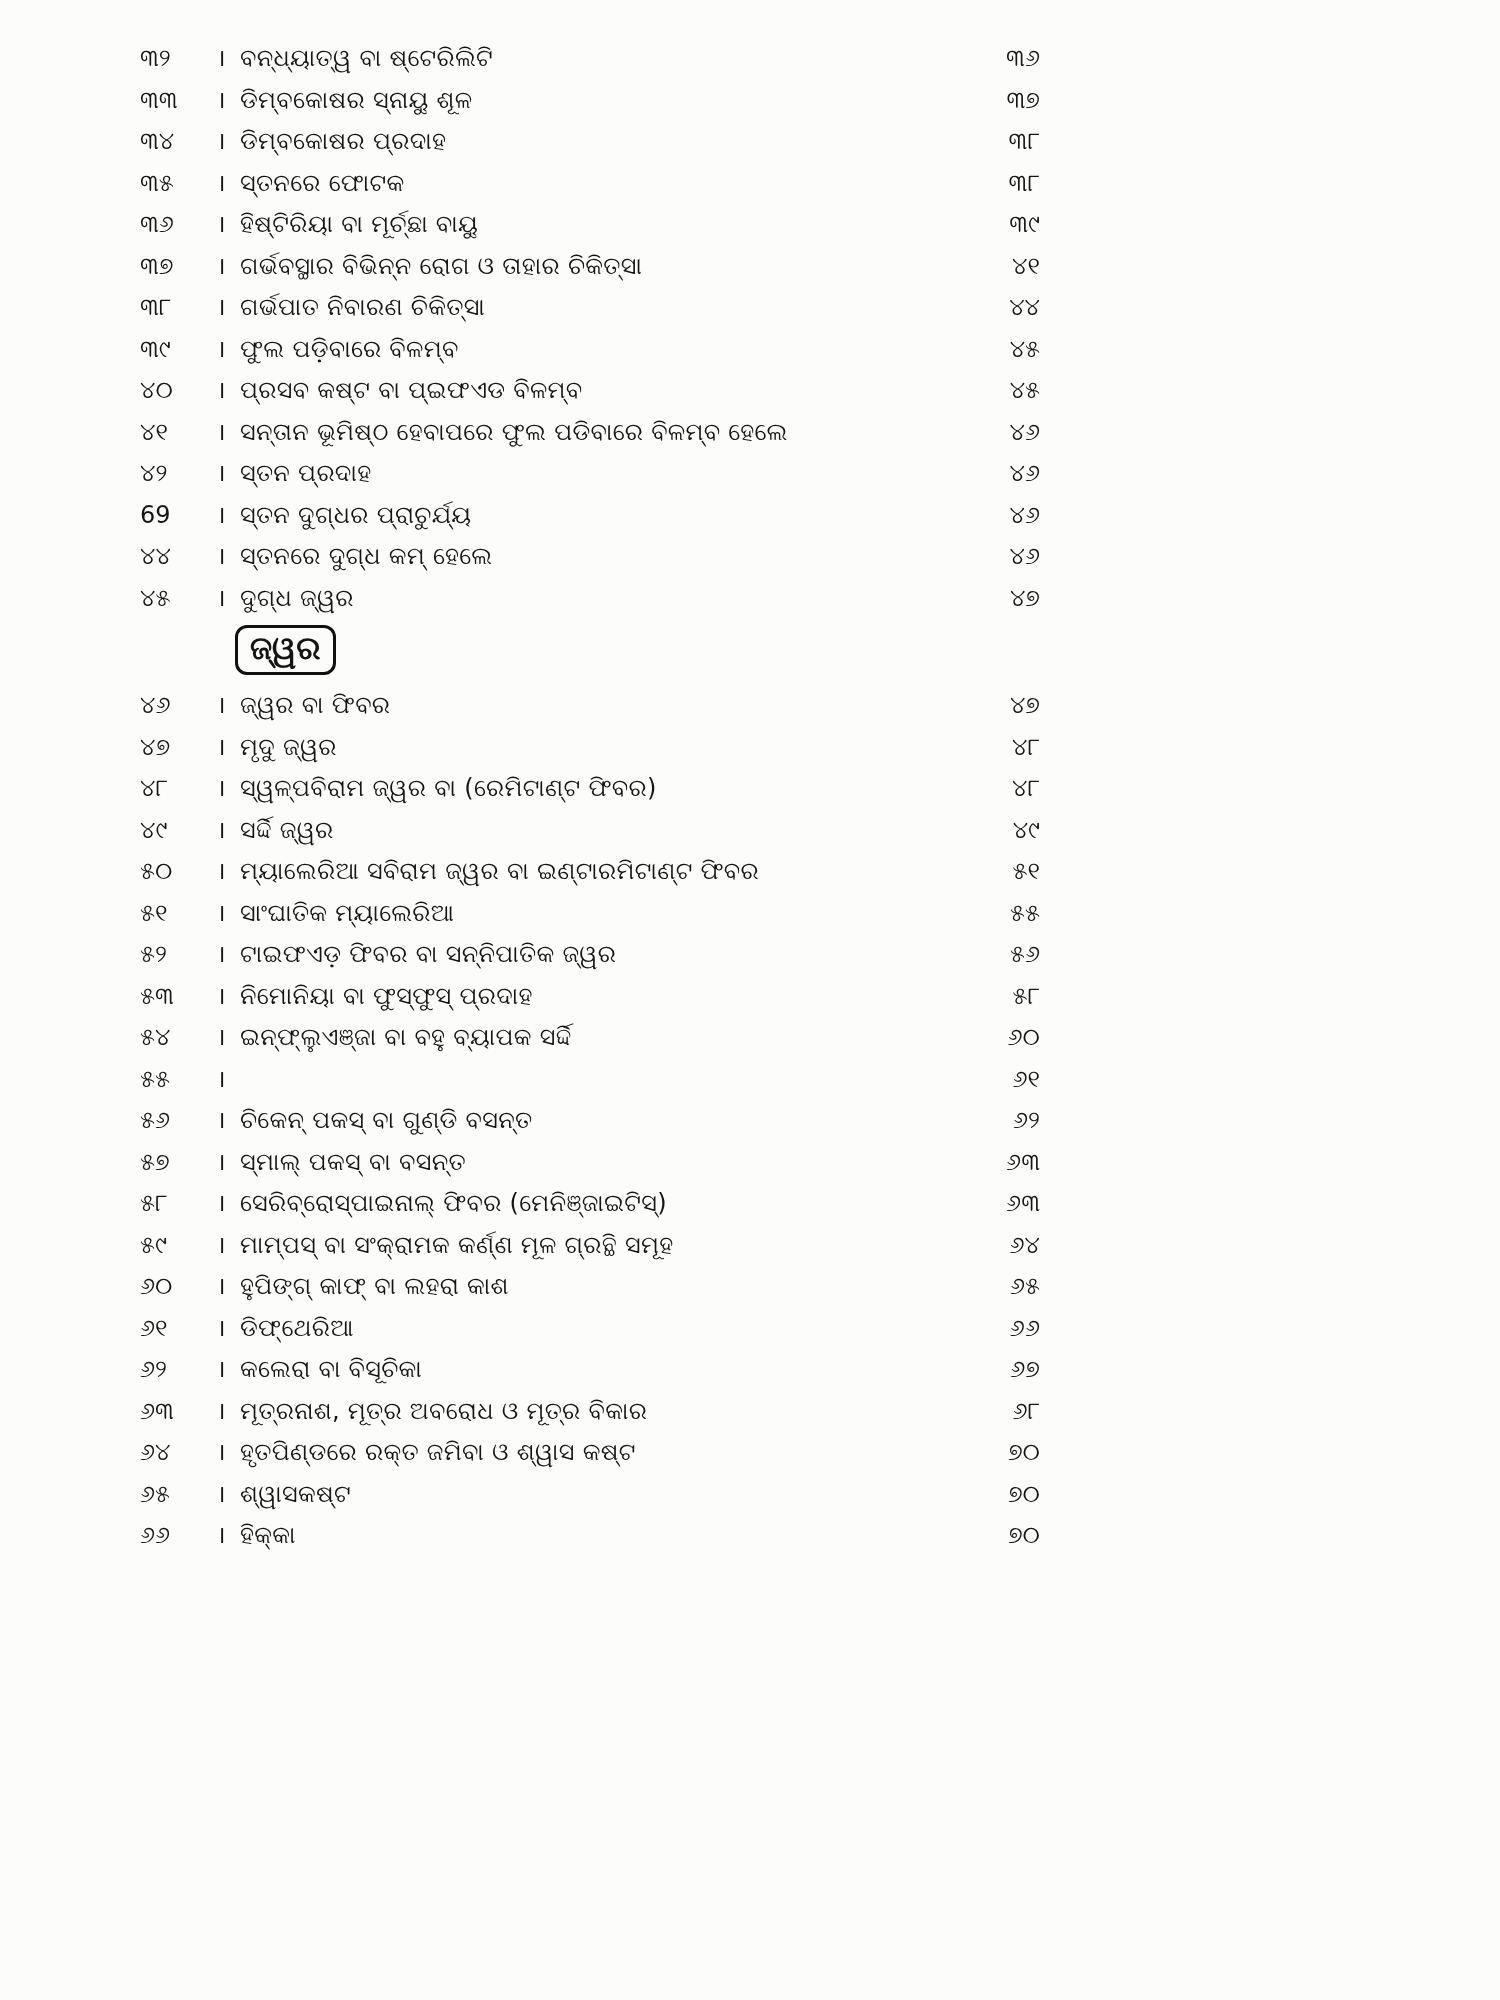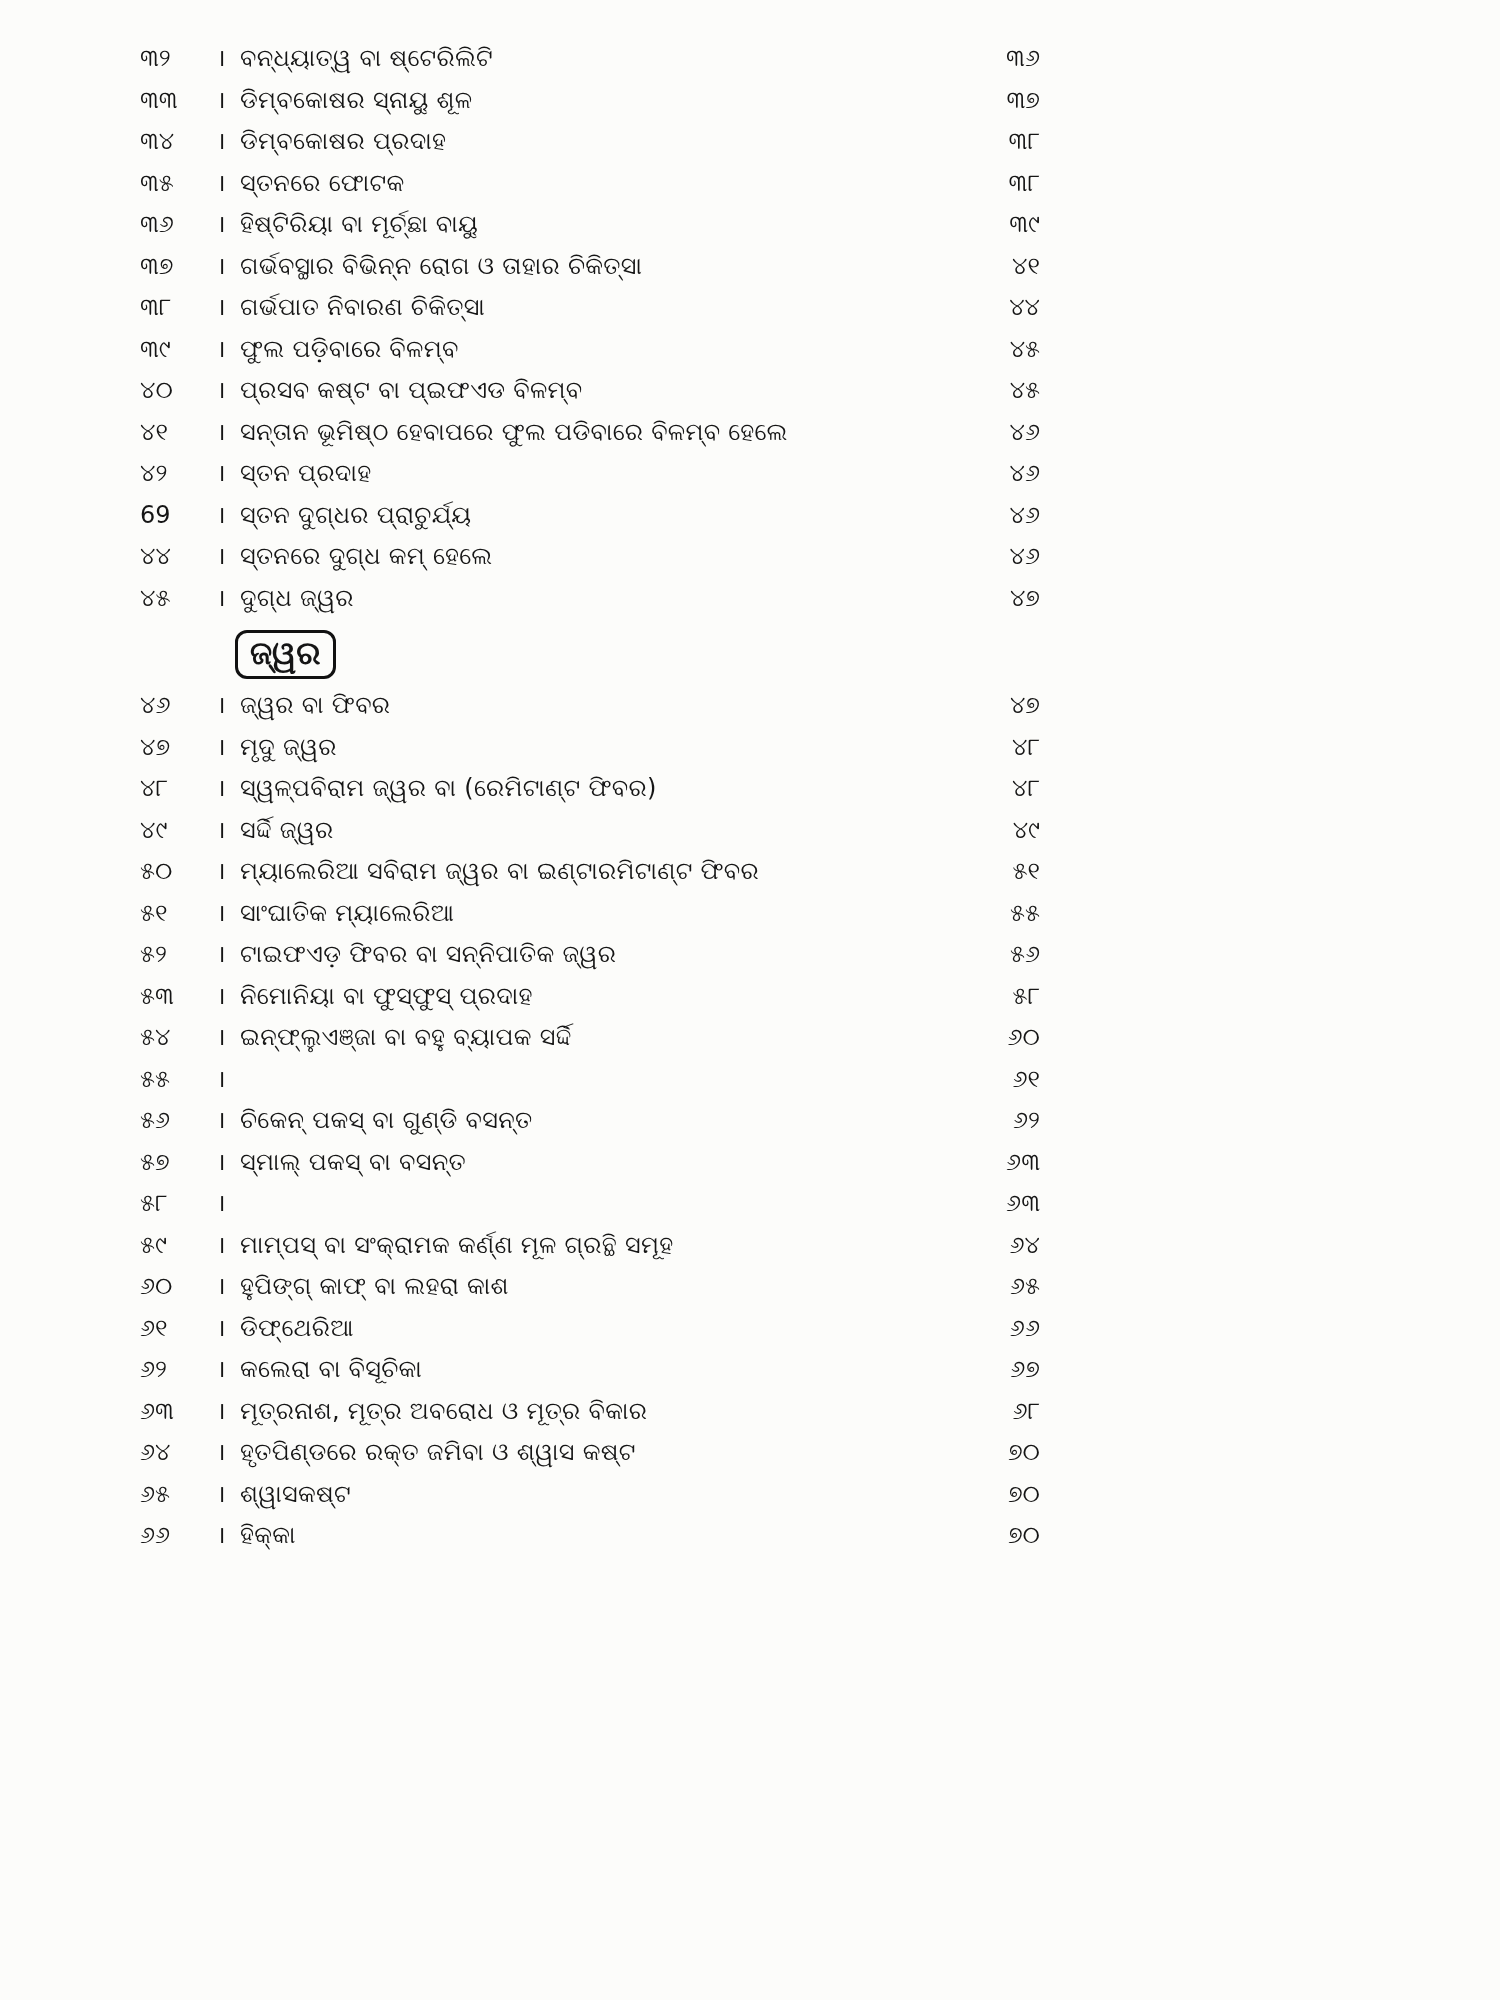--- a/index.html
+++ b/index.html
@@ -48,21 +48,21 @@
     letter-spacing: 0.3px;
   }
   .pageno {
     margin-left: auto;
     text-align: right;
     min-width: 70px;
   }
   .section-row {
     height: 58px;
     display: flex;
-    align-items: flex-end;
+    align-items: center;
     padding-left: 95px;
     margin: 2px 0 6px 0;
   }
   .section-box {
     display: inline-block;
     border: 3px solid #111;
     border-radius: 12px;
     padding: 1px 12px 4px 12px;
     font-size: 32px;
     font-weight: bold;
@@ -228,20 +228,21 @@
       </div>
       <div class="row">
         <span class="num">୫୭</span>
         <span class="danda">।</span>
         <span class="title">ସ୍ମାଲ୍ ପକସ୍ ବା ବସନ୍ତ</span>
         <span class="pageno">୬୩</span>
       </div>
       <div class="row">
         <span class="num">୫୮</span>
         <span class="danda">।</span>
+        <span class="title">ସେରିବ୍ରୋସ୍ପାଇନାଲ୍ ଫିବର (ମେନିଞ୍ଜାଇଟିସ୍)</span>
         <span class="pageno">୬୩</span>
       </div>
       <div class="row">
         <span class="num">୫୯</span>
         <span class="danda">।</span>
         <span class="title">ମାମ୍ପସ୍ ବା ସଂକ୍ରାମକ କର୍ଣ୍ଣ ମୂଳ ଗ୍ରନ୍ଥି ସମୂହ</span>
         <span class="pageno">୬୪</span>
       </div>
       <div class="row">
         <span class="num">୬୦</span>

